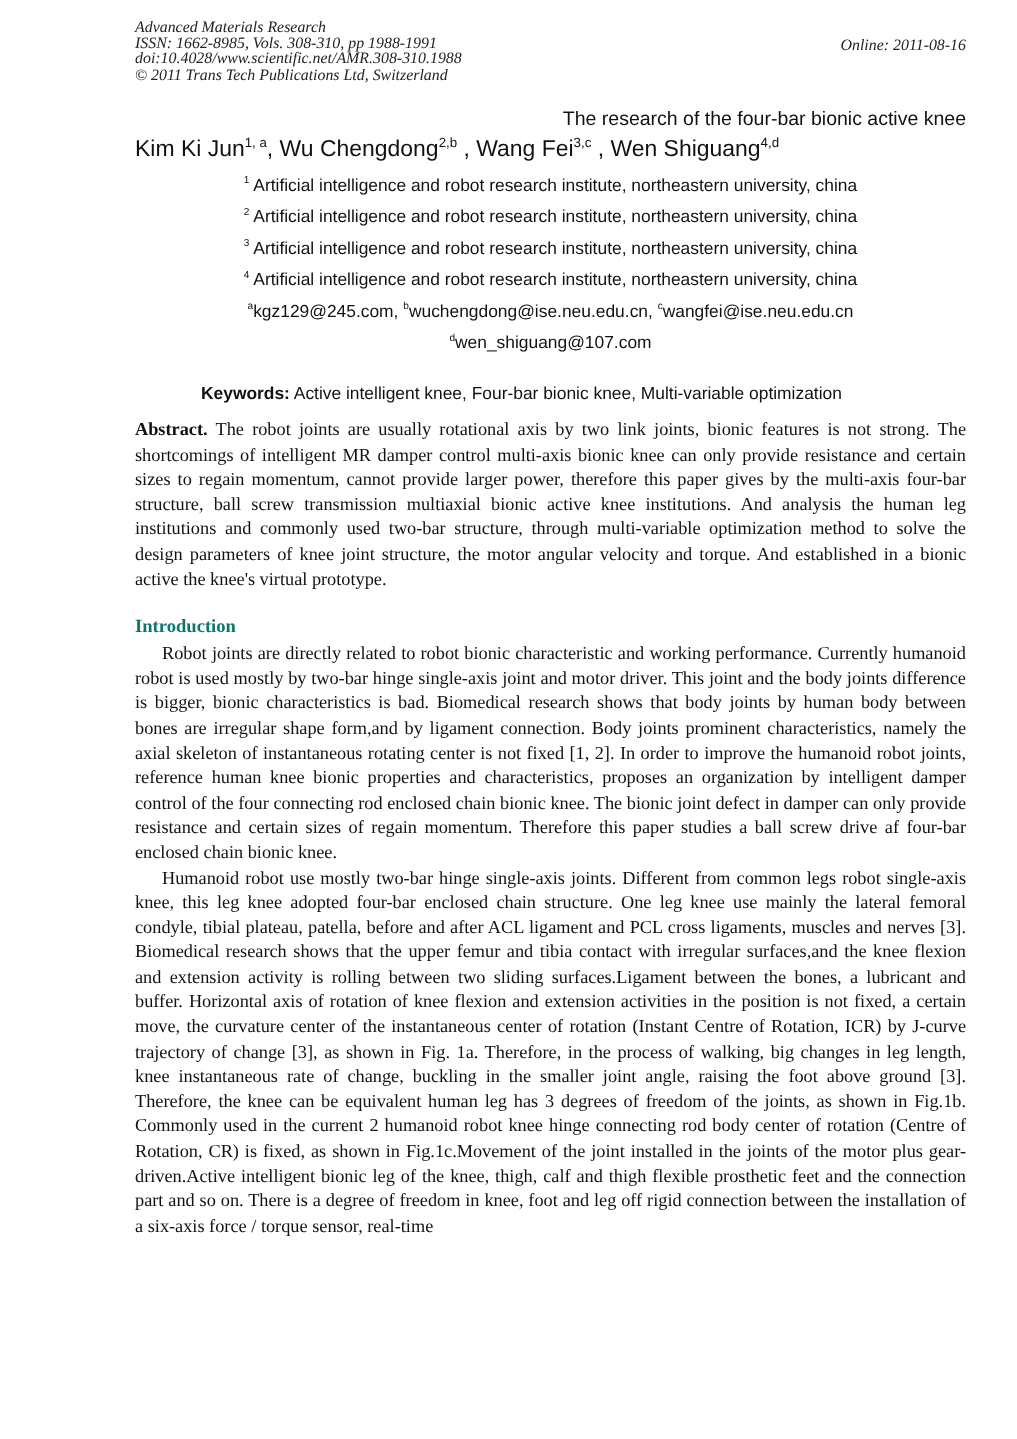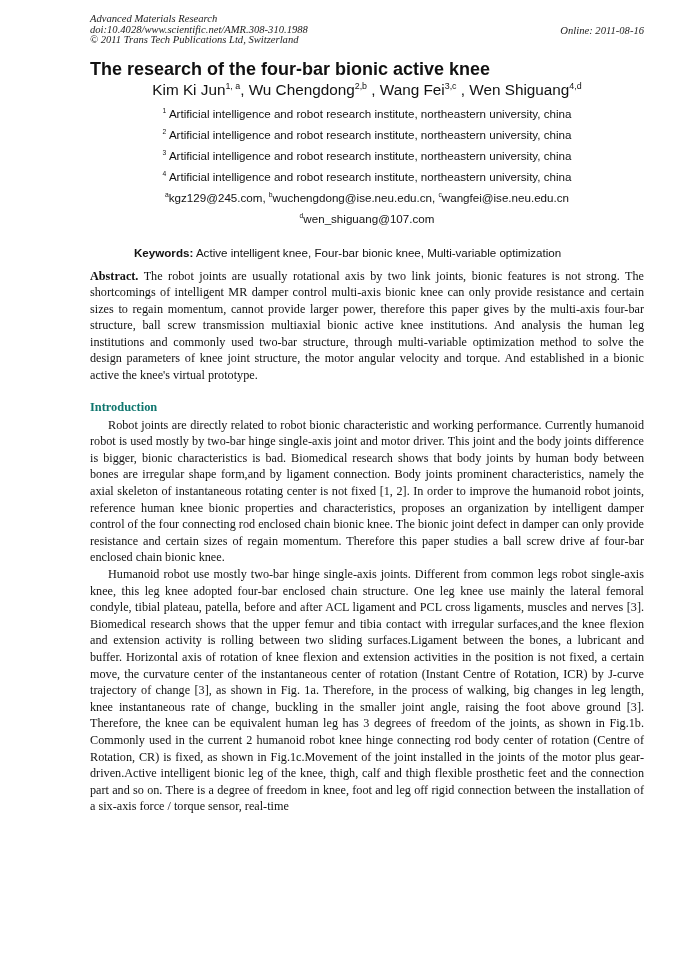--- a/index.html
+++ b/index.html
@@ -1,41 +1,42 @@
 <!DOCTYPE html>
 <html><head>
 <meta charset="utf-8">
 <style>
   html, body { margin: 0; padding: 0; background: #ffffff; }
   body { width: 678px; height: 959px; position: relative; overflow: hidden; color: #111; }
   .page { position: absolute; left: 62px; top: 14px; width: 554px; margin-left: 28px; }
   .header { position: relative; font-family: "Liberation Serif", serif; font-style: italic; font-size: 10.6px; line-height: 10.5px; color: #222; }
   .header .online { position: absolute; right: 0; top: 12px; }
-  .title { font-family: "Liberation Sans", sans-serif; font-weight: bold; font-size: 18px; text-align: left; margin-top: 14px; line-height: 18px; color: #111; }
-  .authors { font-family: "Liberation Sans", sans-serif; font-size: 15.3px; text-align: center; line-height: 20px; margin-top: 2px; color: #111; }
+  .title { font-family: "Liberation Sans", sans-serif; font-weight: normal; font-size: 13px; text-align: right; margin-top: 14px; line-height: 18px; color: #111; }
+  .authors { font-family: "Liberation Sans", sans-serif; font-size: 15.3px; line-height: 20px; margin-top: 2px; color: #111; }
   .authors sup, .aff sup, .emails sup { font-size: 0.58em; vertical-align: 0.7em; line-height: 0; }
   .aff { font-family: "Liberation Sans", sans-serif; font-size: 11.6px; text-align: center; line-height: 21px; color: #111; }
   .aff-list { margin-top: 3px; }
   .emails { font-family: "Liberation Sans", sans-serif; font-size: 11.6px; text-align: center; line-height: 21px; color: #111; }
   .keywords { font-family: "Liberation Sans", sans-serif; font-size: 11.6px; margin-top: 16px; line-height: 16px; color: #111; }
   .keywords b { font-weight: bold; padding-left: 44px; }
   .body-text { font-family: Liberation Serif, serif; font-size: 12.2px; line-height: 16.6px; text-align: justify; color: #111; }
   .abstract { margin-top: 7px; }
   .abstract b { font-weight: bold; }
   .section-heading { font-family: "Liberation Serif", serif; font-weight: bold; font-size: 12.4px; line-height: 16px; margin-top: 15px; margin-bottom: 2px; color: #0f766e; }
   .indent { text-indent: 18px; }
   p { margin: 0; }
 </style>
 </head>
 <body>
 
 <div class="page">
 
   <div class="header">
     <div>Advanced Materials Research</div>
+    <div>ISSN: 1662-8985, Vols. 308-310, pp 1988-1991</div>
     <div>doi:10.4028/www.scientific.net/AMR.308-310.1988</div>
     <div>© 2011 Trans Tech Publications Ltd, Switzerland</div>
     <div class="online">Online: 2011-08-16</div>
   </div>
 
   <div class="title">The research of the four-bar bionic active knee</div>
 
   <div class="authors">
     <span>Kim Ki Jun</span><sup>1, a</sup><span>, </span><span>Wu Chengdong</span><sup>2,b</sup><span> , </span><span>Wang Fei</span><sup>3,c</sup><span> , </span><span>Wen Shiguang</span><sup>4,d</sup>
   </div>

